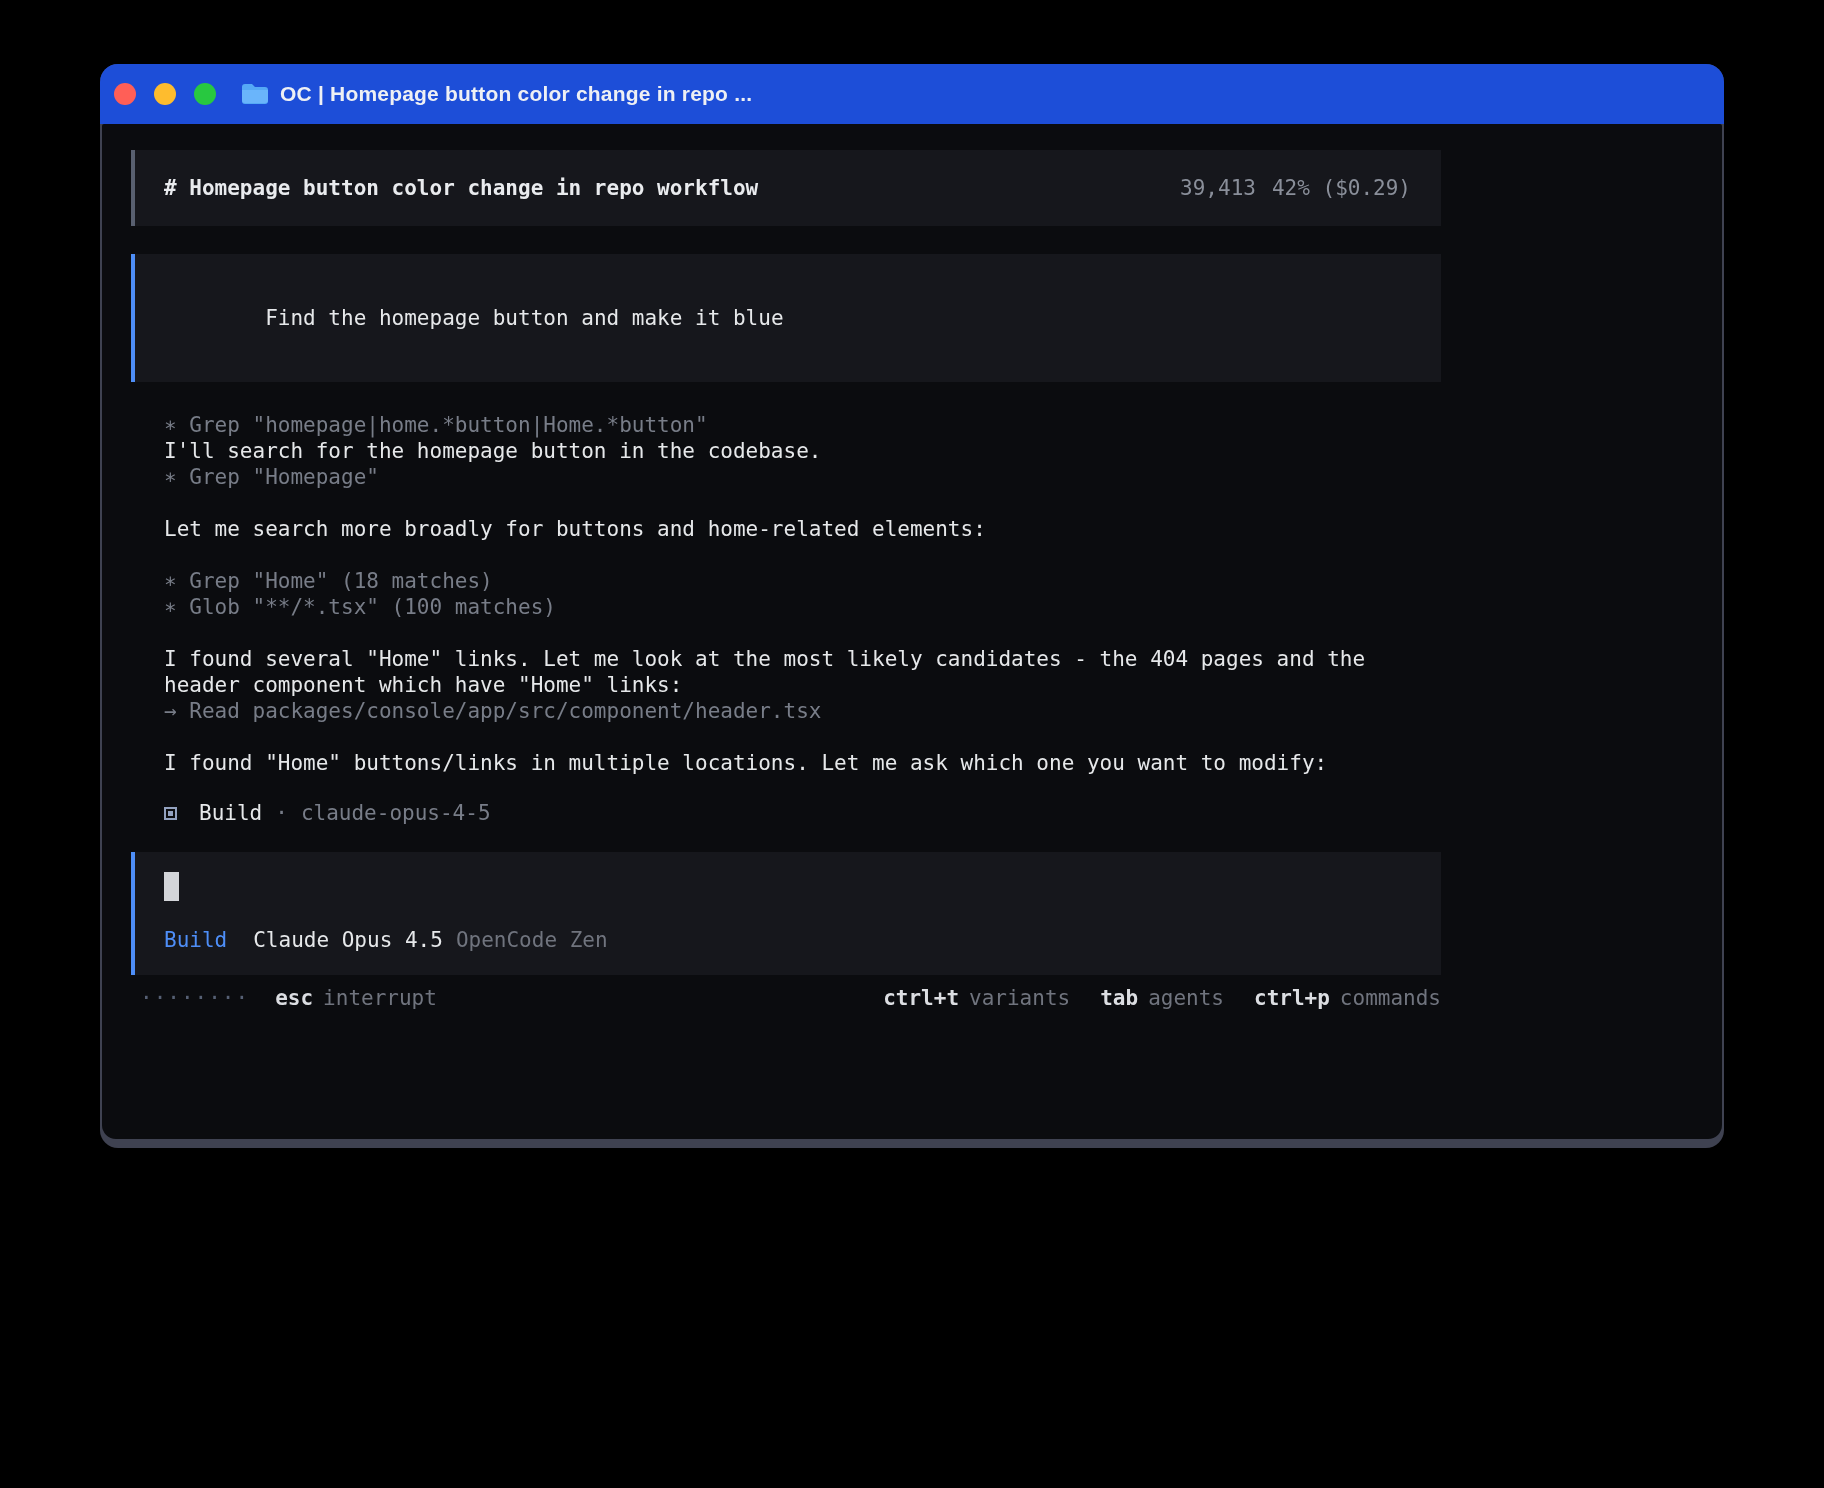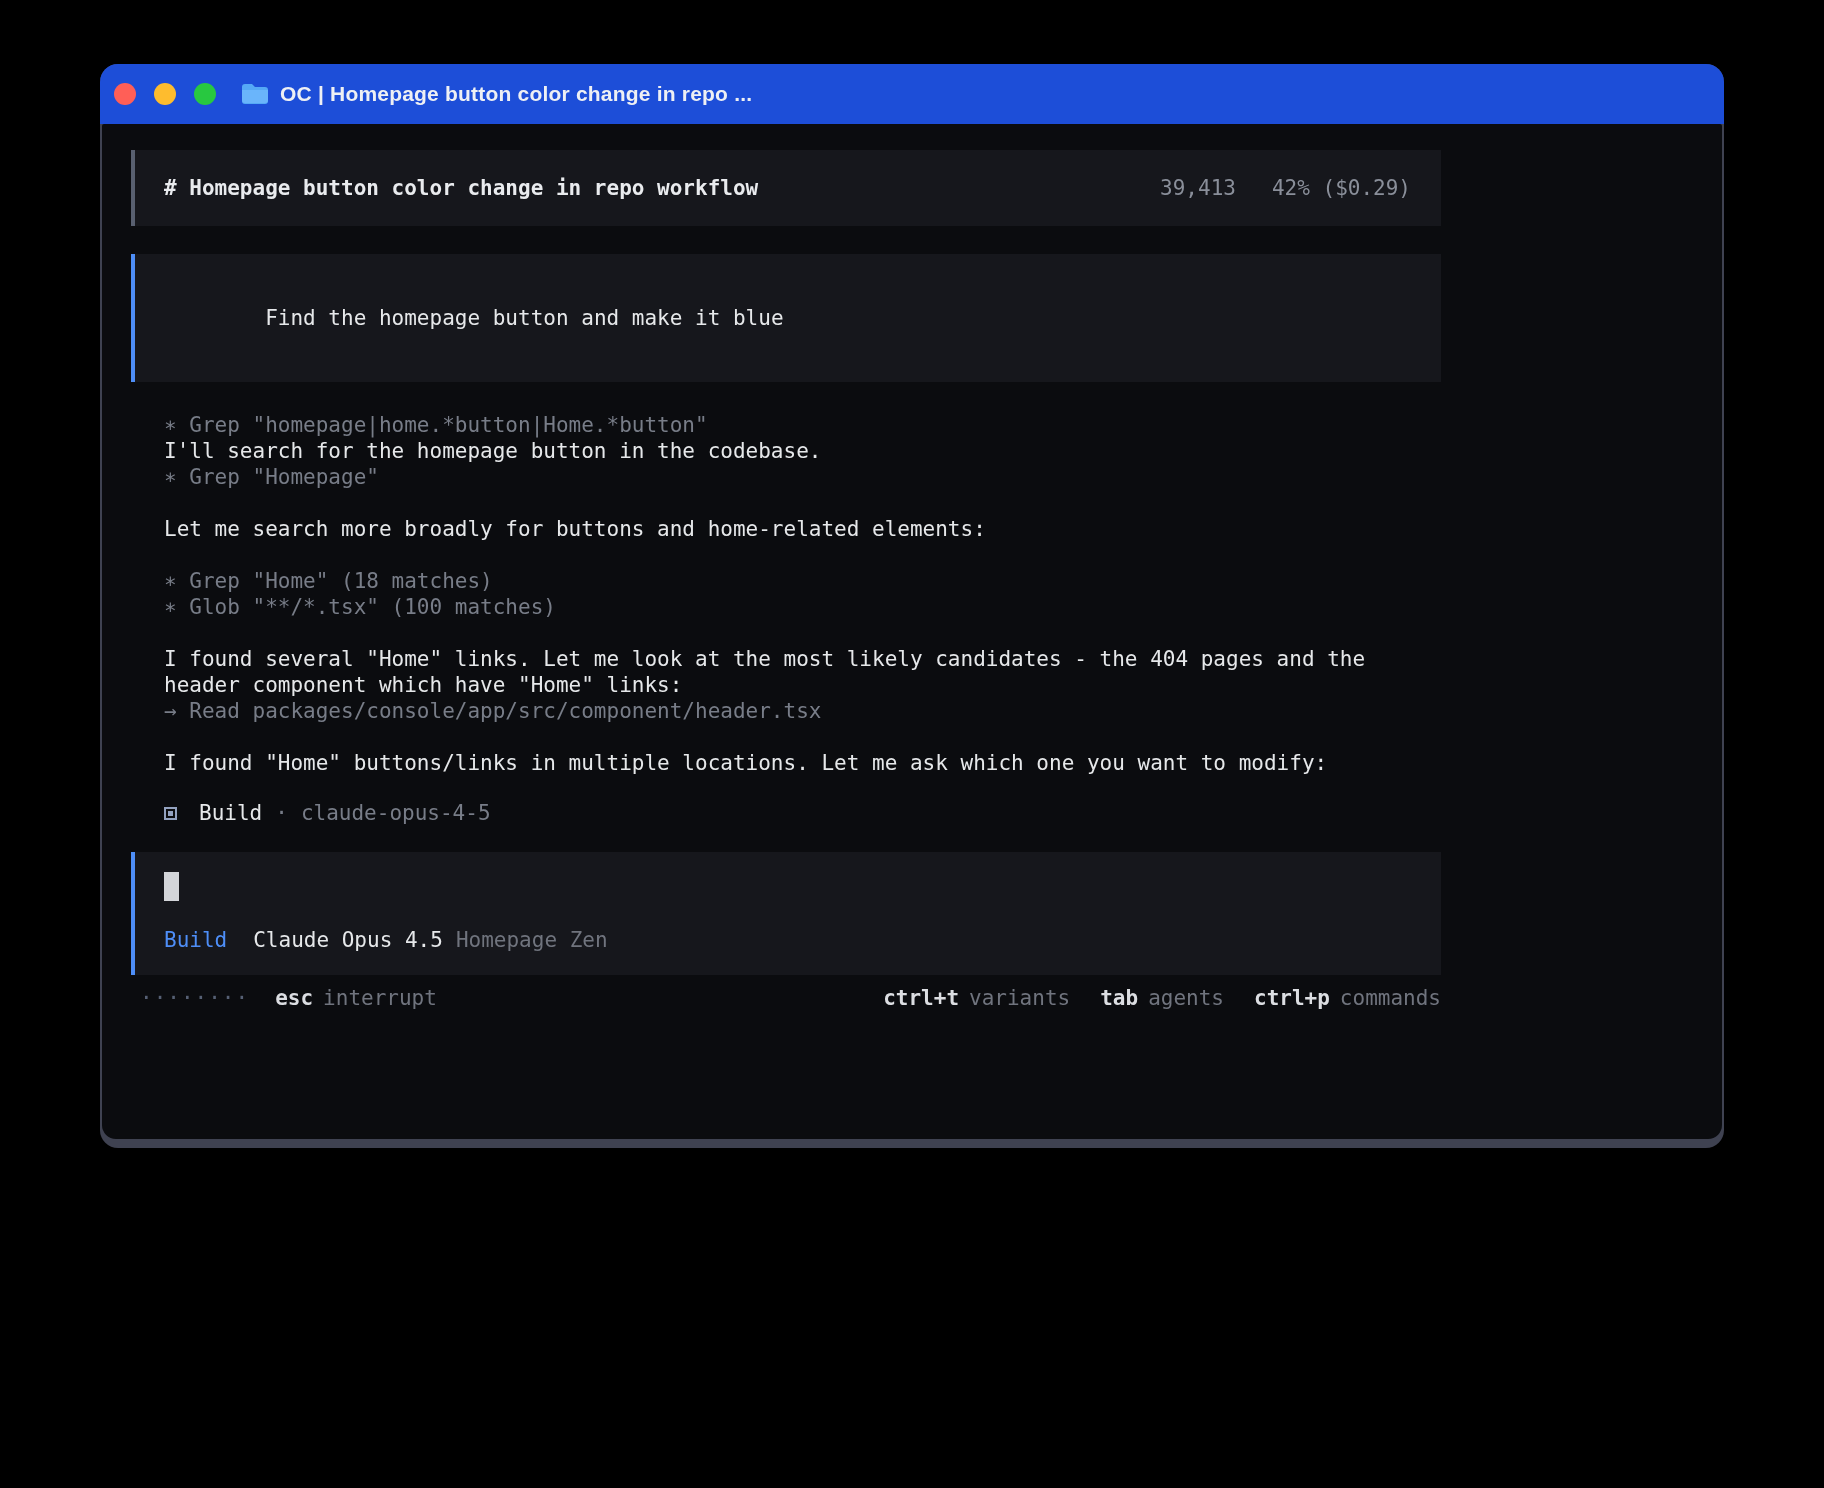--- a/index.html
+++ b/index.html
@@ -35,21 +35,21 @@
     font-size:21px; line-height:26px; color:#e6e8ea;
   }
   .content { width:1310px; }
 
   .block { background:#16171c; border-left:4px solid #596070; }
   .session-header {
     display:flex; justify-content:space-between; align-items:flex-end;
     padding:25px 30px 25px 29px; margin-bottom:28px;
   }
   .header-title { font-weight:bold; color:#e9ebee; white-space:pre; }
-  .header-stats { display:flex; gap:36px; color:#8a8f9a; white-space:pre; }
+  .header-stats { display:flex; gap:16px; color:#8a8f9a; white-space:pre; }
 
   .user-block {
     border-left-color:#4e8ef7; padding:25px 29px; margin-bottom:30px;
     color:#e6e8ea; white-space:pre;
   }
 
   .body-text { padding-left:33px; }
   .line { white-space:pre; color:#e6e8ea; }
   .line.dim { color:#787d88; }
   .line.gap { margin-top:26px; }
@@ -134,21 +134,21 @@
         <span class="status-agent">Build</span>
         <span class="status-sep">·</span>
         <span class="status-model">claude-opus-4-5</span>
       </div>
 
       <div class="block input-block">
         <span class="cursor"></span>
         <div class="input-meta">
           <span class="mode-label">Build</span>
           <span class="model-label">Claude Opus 4.5</span>
-          <span class="provider-label">Homepage Zen</span>
+          <span class="provider-label">OpenCode Zen</span>
         </div>
       </div>
 
       <div class="footer">
         <div class="footer-left">
           <span class="spinner">········</span>
           <span class="hint"><span class="key">esc</span><span class="hint-label">interrupt</span></span>
         </div>
         <div class="footer-right">
           <span class="hint"><span class="key">ctrl+t</span><span class="hint-label">variants</span></span>

